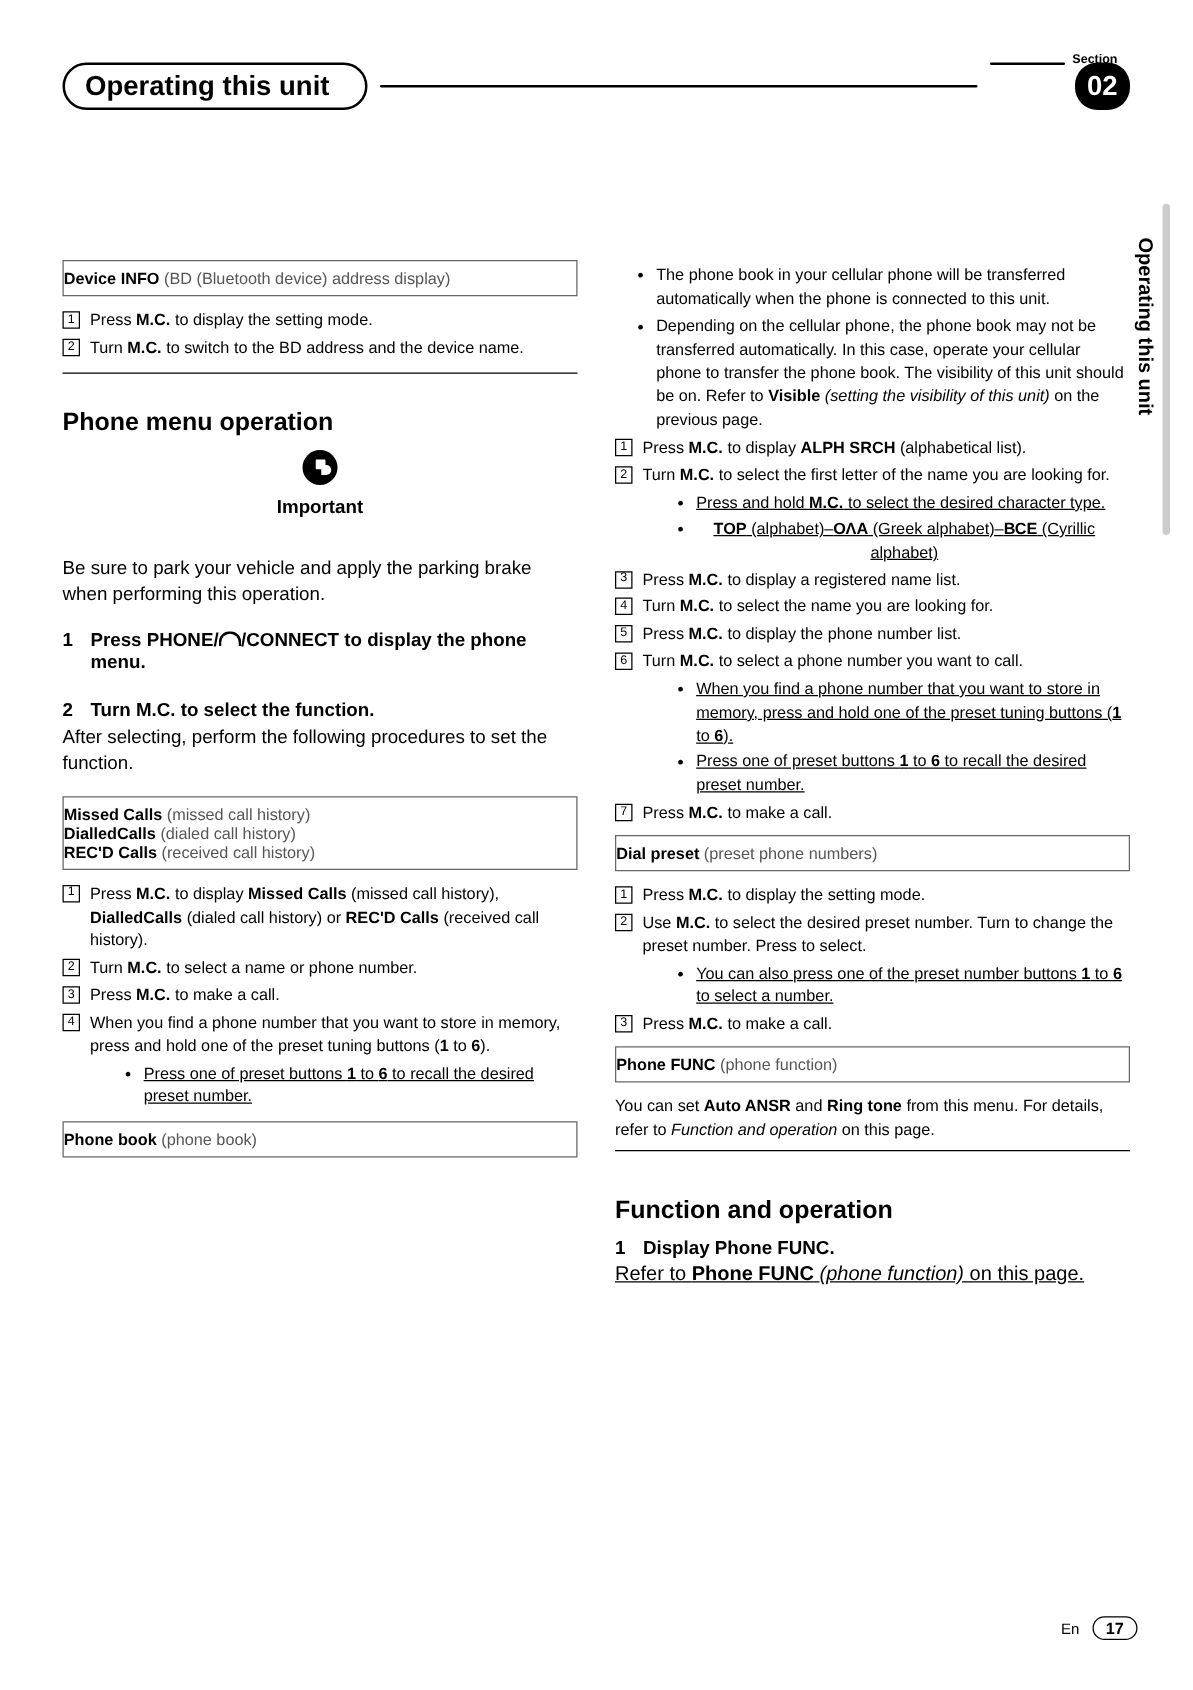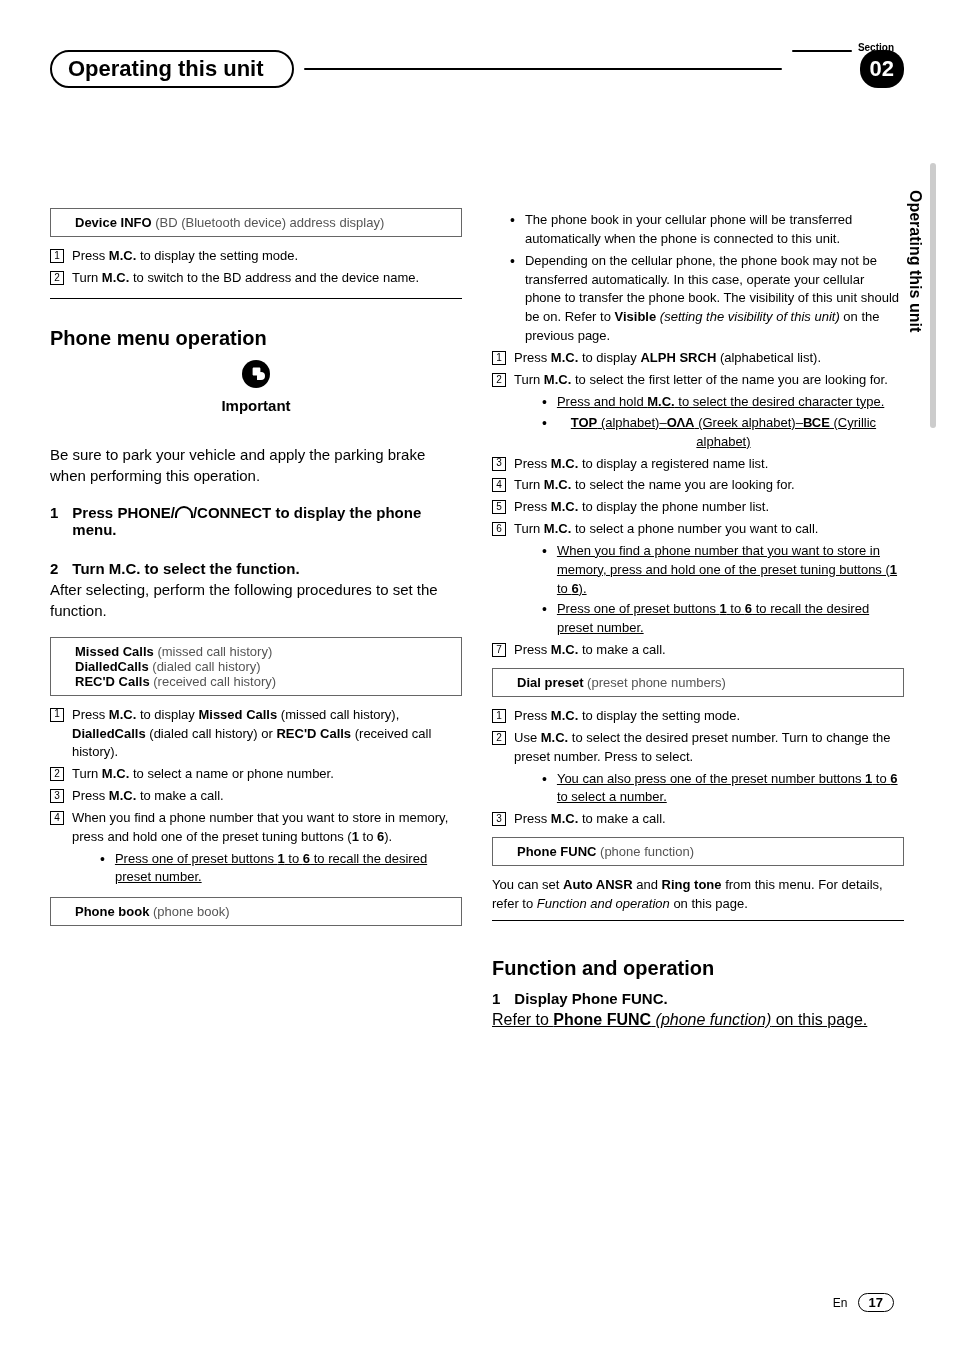--- a/index.html
+++ b/index.html
@@ -7,21 +7,21 @@
     .page { padding: 50px 50px 40px 50px; }
     .section-label { position: absolute; top: 42px; right: 60px; font-size: 10px; font-weight: bold; }
     .header-row { display: flex; align-items: center; gap: 10px; margin-bottom: 40px; }
     .title-pill { border: 2px solid #000; border-radius: 20px; padding: 4px 28px 4px 16px; display: inline-flex; align-items: center; font-size: 22px; font-weight: 900; }
     .title-line { flex: 1; height: 2px; background: #000; border-radius: 2px; }
     .section-badge { display: flex; gap: 8px; }
     .section-badge .line { width: 60px; height: 2px; background: #000; border-radius: 2px; }
     .section-badge .num { background: #000; color: #fff; font-weight: 900; font-size: 22px; padding: 6px 10px; border-radius: 18px; }
     .two-col { display: flex; gap: 30px; }
     .col { width: 50%; }
-    .box { border: 1px solid #666; padding: 6px 24px; font-size: 13px; margin-bottom: 10px; }
+    .box { border: 1px solid #666; padding: 6px 0; font-size: 13px; margin-bottom: 10px; }
     .box-title { font-weight: bold; color: #000; }
     .box-sub { color: #555; font-weight: normal; }
     .step { display: flex; gap: 8px; font-size: 13px; margin: 3px 0; line-height: 1.45; }
     .step .num { border: 1px solid #000; min-width: 14px; height: 14px; font-size: 10px; display: inline-flex; align-items: center; justify-content: center; margin-top: 2px; flex-shrink: 0; }
     .step .txt { flex: 1; }
     hr.sep { border: none; border-top: 1px solid #000; margin: 10px 0; }
     h2 { font-size: 20px; font-weight: 900; margin: 28px 0 10px 0; }
     .important-row { display: flex; align-items: center; gap: 9px; margin-bottom: 6px; flex-direction: column; }
     .info-icon { width: 28px; height: 28px; background: #000; border-radius: 50%; position: relative; flex-shrink: 0; }
     .info-icon::before { content: ""; position: absolute; left: 9px; top: 6px; width: 11px; height: 11px; background: #fff; transform: rotate(45deg); clip-path: polygon(50% 0, 100% 50%, 50% 100%, 0 50%); }
@@ -34,21 +34,21 @@
     .phone-icon::before { content: ""; position: absolute; inset: 0; border: 2px solid #000; border-bottom: none; border-radius: 12px 12px 0 0; }
     .sub-body { font-size: 15px; line-height: 1.4; margin-bottom: 16px; }
     .bullet { display: flex; gap: 10px; font-size: 13px; line-height: 1.45; margin: 3px 0 3px 18px; }
     .bullet::before { content: "•"; font-size: 14px; margin-top: -1px; flex-shrink: 0; }
     .bullet .bt { flex: 1; }
     .nested-bullet { margin-left: 50px; display: flex; gap: 10px; font-size: 13px; line-height: 1.45; margin-top: 2px; margin-bottom: 2px; }
     .nested-bullet::before { content: "•"; font-size: 14px; margin-top: -1px; flex-shrink: 0; }
     .nested-bullet .bt { flex: 1; text-decoration: underline; }
     .side-tab { position: absolute; right: 30px; top: 190px; writing-mode: vertical-rl; font-weight: bold; font-size: 16px; }
     .side-bar { position: absolute; right: 18px; top: 163px; width: 6px; height: 265px; background: #ccc; border-radius: 3px; }
-    .footer { position: absolute; bottom: 40px; right: 60px; display: flex; align-items: center; gap: 10px; font-size: 12px; }
+    .footer { position: absolute; bottom: 40px; right: 44px; display: flex; align-items: center; gap: 10px; font-size: 12px; }
     .footer .pnum { border: 1.5px solid #000; border-radius: 12px; padding: 1px 10px; font-weight: bold; font-size: 13px; }
     b, strong { font-weight: bold; }
     em, i { font-style: italic; }
   </style>
 </head>
 <body>
 
 <div class="page">
   <div class="section-label">Section</div>
 

